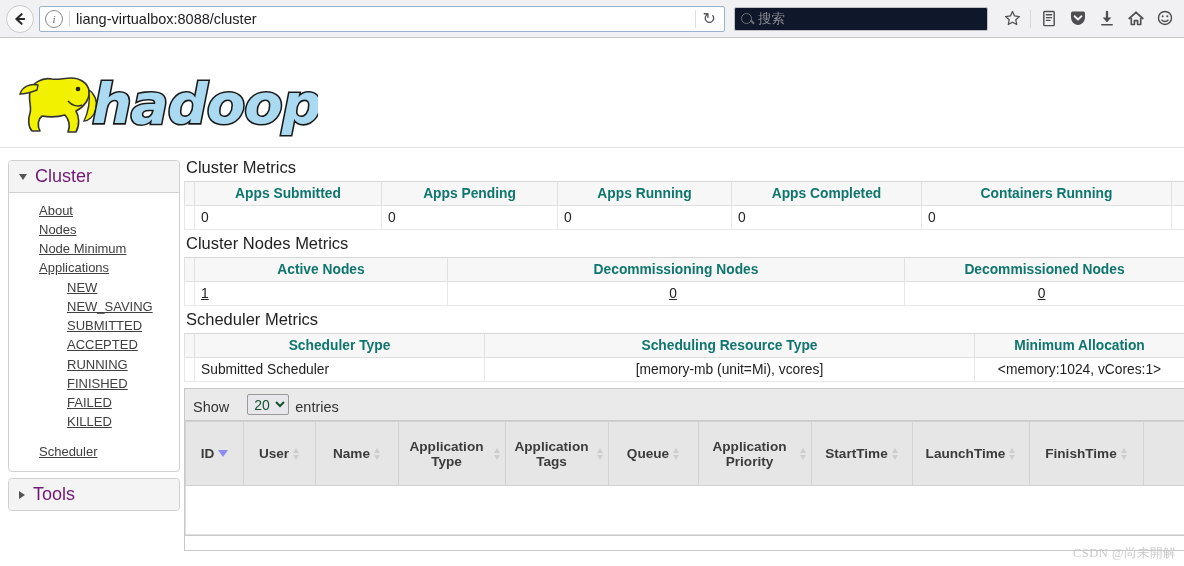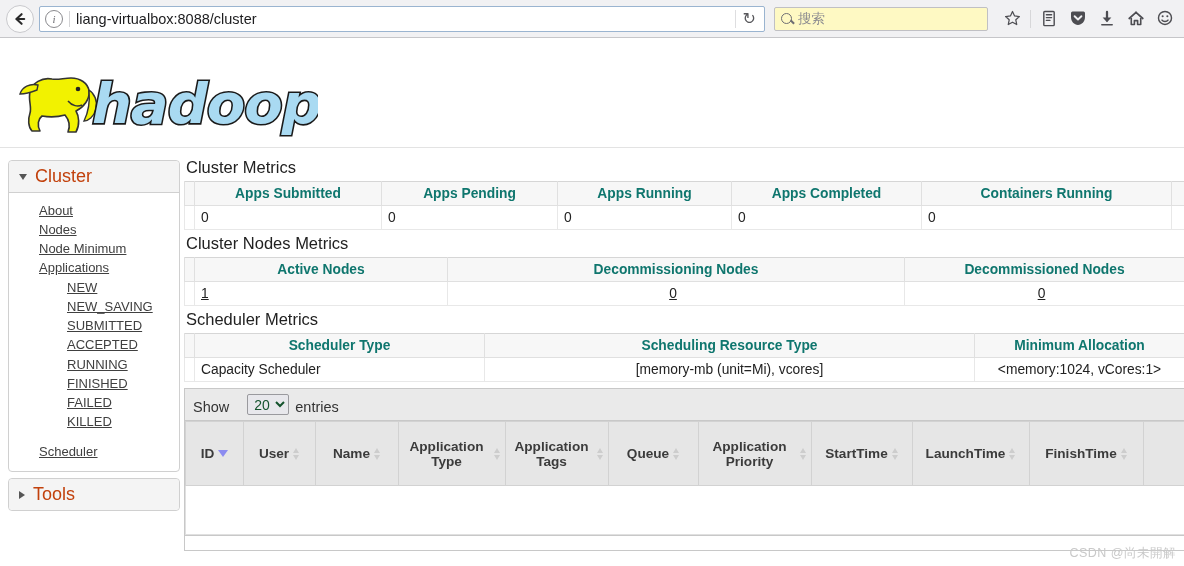--- a/index.html
+++ b/index.html
@@ -33,22 +33,22 @@
   }
   .url-sep{width:1px;height:16px;background:#d4d4d6;margin:0 6px 0 6px;flex:0 0 auto;}
   .url-text{
     flex:1 1 auto;font-size:14.5px;color:#1c1c1e;white-space:nowrap;
     overflow:hidden;text-overflow:ellipsis;
   }
   .reload-wrap{display:flex;align-items:center;flex:0 0 auto;}
   .reload-sep{width:1px;height:18px;background:#dedee0;margin-right:7px;}
   .reload-icon{font-size:16px;color:#58585c;padding-right:6px;line-height:1;}
   .searchbox{
-    width:214px;height:24px;box-sizing:border-box;flex:0 0 auto;
-    background:#fef9c3;border:1px solid #c0c0c4;border-radius:2px;
+    width:254px;height:24px;box-sizing:border-box;flex:0 0 auto;
+    background:#0f172a;border:1px solid #c0c0c4;border-radius:2px;
     display:flex;align-items:center;padding:0 6px;gap:6px;margin-left:4px;
   }
   .mag{
     width:9px;height:9px;border:1.6px solid #6e6e73;border-radius:50%;
     position:relative;flex:0 0 auto;
   }
   .mag::after{
     content:"";position:absolute;width:5px;height:1.6px;background:#6e6e73;
     transform:rotate(45deg);right:-4px;bottom:0px;
   }
@@ -68,21 +68,21 @@
 
   .body-wrap{display:flex;align-items:flex-start;}
 
   
   .sidebar{width:180px;flex:0 0 180px;padding:12px 0 0 8px;box-sizing:border-box;}
   .panel{
     border:1px solid #d0d0d0;border-radius:4px;background:#fff;margin-bottom:6px;
   }
   .panel-head{
     background:#f4f4f4;border-bottom:1px solid #d0d0d0;border-radius:4px 4px 0 0;
-    padding:5px 10px;font-size:18px;color:#c2410c;display:flex;align-items:center;gap:8px;
+    padding:5px 10px;font-size:18px;color:#701a75;display:flex;align-items:center;gap:8px;
   }
   .panel-head.collapsed{border-bottom:none;border-radius:4px;}
   .tri-down{
     width:0;height:0;border-left:4.5px solid transparent;border-right:4.5px solid transparent;
     border-top:6px solid #555;flex:0 0 auto;
   }
   .tri-right{
     width:0;height:0;border-top:4.5px solid transparent;border-bottom:4.5px solid transparent;
     border-left:6px solid #555;flex:0 0 auto;
   }
@@ -160,21 +160,21 @@
   table.apps td{
     border:1px solid #e0e0e0;height:46px;background:#fff;
   }
   .apps-footer{
     border-top:1px solid #c8c8c8;height:14px;background:#fff;
   }
 
   .watermark{
     position:absolute;right:8px;bottom:4px;
     font-size:12.5px;color:#c9c9c9;letter-spacing:.5px;
-    font-family:Liberation Sans, sans-serif;white-space:nowrap;
+    font-family:Liberation Serif, serif;white-space:nowrap;
   }
 </style>
 </head>
 <body>
 
 <div class="browser-bar">
   <div class="nav-back">
     <svg width="14" height="14" viewBox="0 0 14 14">
       <path d="M8.6 2.2 L3.4 7 L8.6 11.8" fill="none" stroke="#2b2b2b" stroke-width="2.1" stroke-linecap="round" stroke-linejoin="round"></path>
       <path d="M3.8 7 H11.2" stroke="#2b2b2b" stroke-width="2.1" stroke-linecap="round"></path>
@@ -363,21 +363,21 @@
           </colgroup>
         <tbody>
             <tr>
           <th></th>
           <th>Scheduler Type</th>
           <th>Scheduling Resource Type</th>
           <th>Minimum Allocation</th>
         </tr>
         <tr>
           <td></td>
-          <td>Capacity Scheduler</td>
+          <td>Submitted Scheduler</td>
           <td style="text-align:center;">[memory-mb (unit=Mi), vcores]</td>
           <td style="text-align:center;">&lt;memory:1024, vCores:1&gt;</td>
         </tr>
       </tbody>
         </table>
 
       <div class="apps-box" style="width:1000px;">
         <div class="apps-toolbar">
           <span>Show</span>
           <select class="entries-select">

